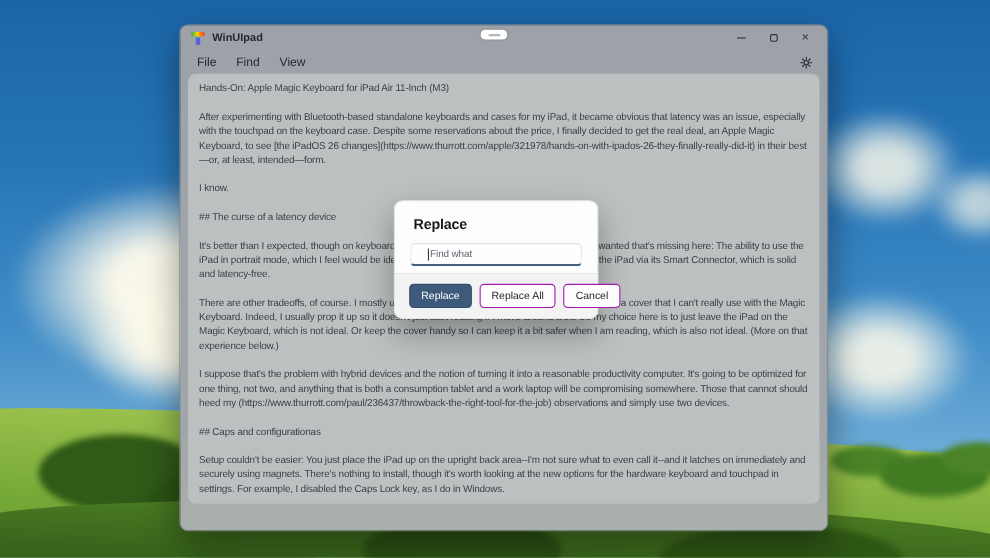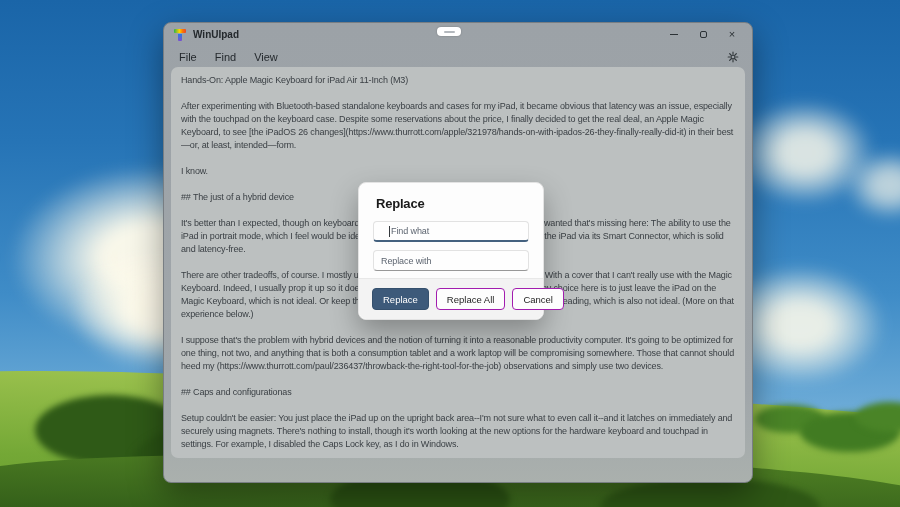--- a/index.html
+++ b/index.html
@@ -63,21 +63,21 @@
   .doc p { margin:0 0 13px 0; word-wrap:break-word; }
 
   .statusbar { position:absolute; left:0; right:0; bottom:0; height:23px;
     display:flex; align-items:center; padding:0 12px; font-size:9px; color:#2e3336;
     background:linear-gradient(90deg,#c2c8c4,#c6ccc7); }
   .status-item { white-space:nowrap; }
   .st-chars { margin-left:28px; }
   .st-zoom  { margin-left:34px; }
 
   
-  .dialog { position:absolute; left:358px; top:182px; width:186px; height:138px;
+  .dialog { position:absolute; left:358px; top:182px; width:186px; height:108px;
     background:#fdfdfd; border-radius:8px; border:1px solid #e3e3e3;
     box-shadow:0 12px 28px rgba(0,0,0,0.30); }
   .dialog-title { padding:13px 17px 0; font-size:13px; font-weight:700; color:#1a1a1a; letter-spacing:-0.2px; }
   .dlg-input { margin:10px 14px 0; height:21px; background:#fefefe;
     border:1px solid #e2e2e2; border-radius:4px; padding:0 7px;
     display:flex; align-items:center; font-size:9px; color:#5d6570; letter-spacing:-0.1px; }
   .dlg-find { border-bottom:2px solid #44617f;padding-left:15px; }
   .dlg-repl { margin-top:8px; border-bottom:1px solid #989898; }
   .caret { display:inline-block; width:1px; height:11px; background:#33383c; margin-right:1px; }
   .dialog-footer { position:absolute; left:0; right:0; bottom:0; height:41px;
@@ -142,21 +142,21 @@
           </g>
         </svg>
       </span>
     </div>
 
     <div class="content-card">
       <div class="doc">
         <p>Hands-On: Apple Magic Keyboard for iPad Air 11-Inch (M3)</p>
         <p>After experimenting with Bluetooth-based standalone keyboards and cases for my iPad, it became obvious that latency was an issue, especially with the touchpad on the keyboard case. Despite some reservations about the price, I finally decided to get the real deal, an Apple Magic Keyboard, to see [the iPadOS 26 changes](https://www.thurrott.com/apple/321978/hands-on-with-ipados-26-they-finally-really-did-it) in their best—or, at least, intended—form.</p>
         <p>I know.</p>
-        <p>## The just of a hybrid device</p>
+        <p>## The curse of a latency device</p>
         <p>It's better than I expected, though on keyboard quality alone. But there is one capability I really wanted that's missing here: The ability to use the iPad in portrait mode, which I feel would be ideal for reading: The Magic Keyboard connects to the iPad via its Smart Connector, which is solid and latency-free.</p>
         <p>There are other tradeoffs, of course. I mostly use the iPad for reading, usually in portrait mode. With a cover that I can't really use with the Magic Keyboard. Indeed, I usually prop it up so it doesn't just start rotating if I move around a bit. So my choice here is to just leave the iPad on the Magic Keyboard, which is not ideal. Or keep the cover handy so I can keep it a bit safer when I am reading, which is also not ideal. (More on that experience below.)</p>
         <p>I suppose that's the problem with hybrid devices and the notion of turning it into a reasonable productivity computer. It's going to be optimized for one thing, not two, and anything that is both a consumption tablet and a work laptop will be compromising somewhere. Those that cannot should heed my (https://www.thurrott.com/paul/236437/throwback-the-right-tool-for-the-job) observations and simply use two devices.</p>
         <p>## Caps and configurationas</p>
         <p>Setup couldn't be easier: You just place the iPad up on the upright back area--I'm not sure what to even call it--and it latches on immediately and securely using magnets. There's nothing to install, though it's worth looking at the new options for the hardware keyboard and touchpad in settings. For example, I disabled the Caps Lock key, as I do in Windows.</p>
 
       </div>
     </div>
 
   </div>

